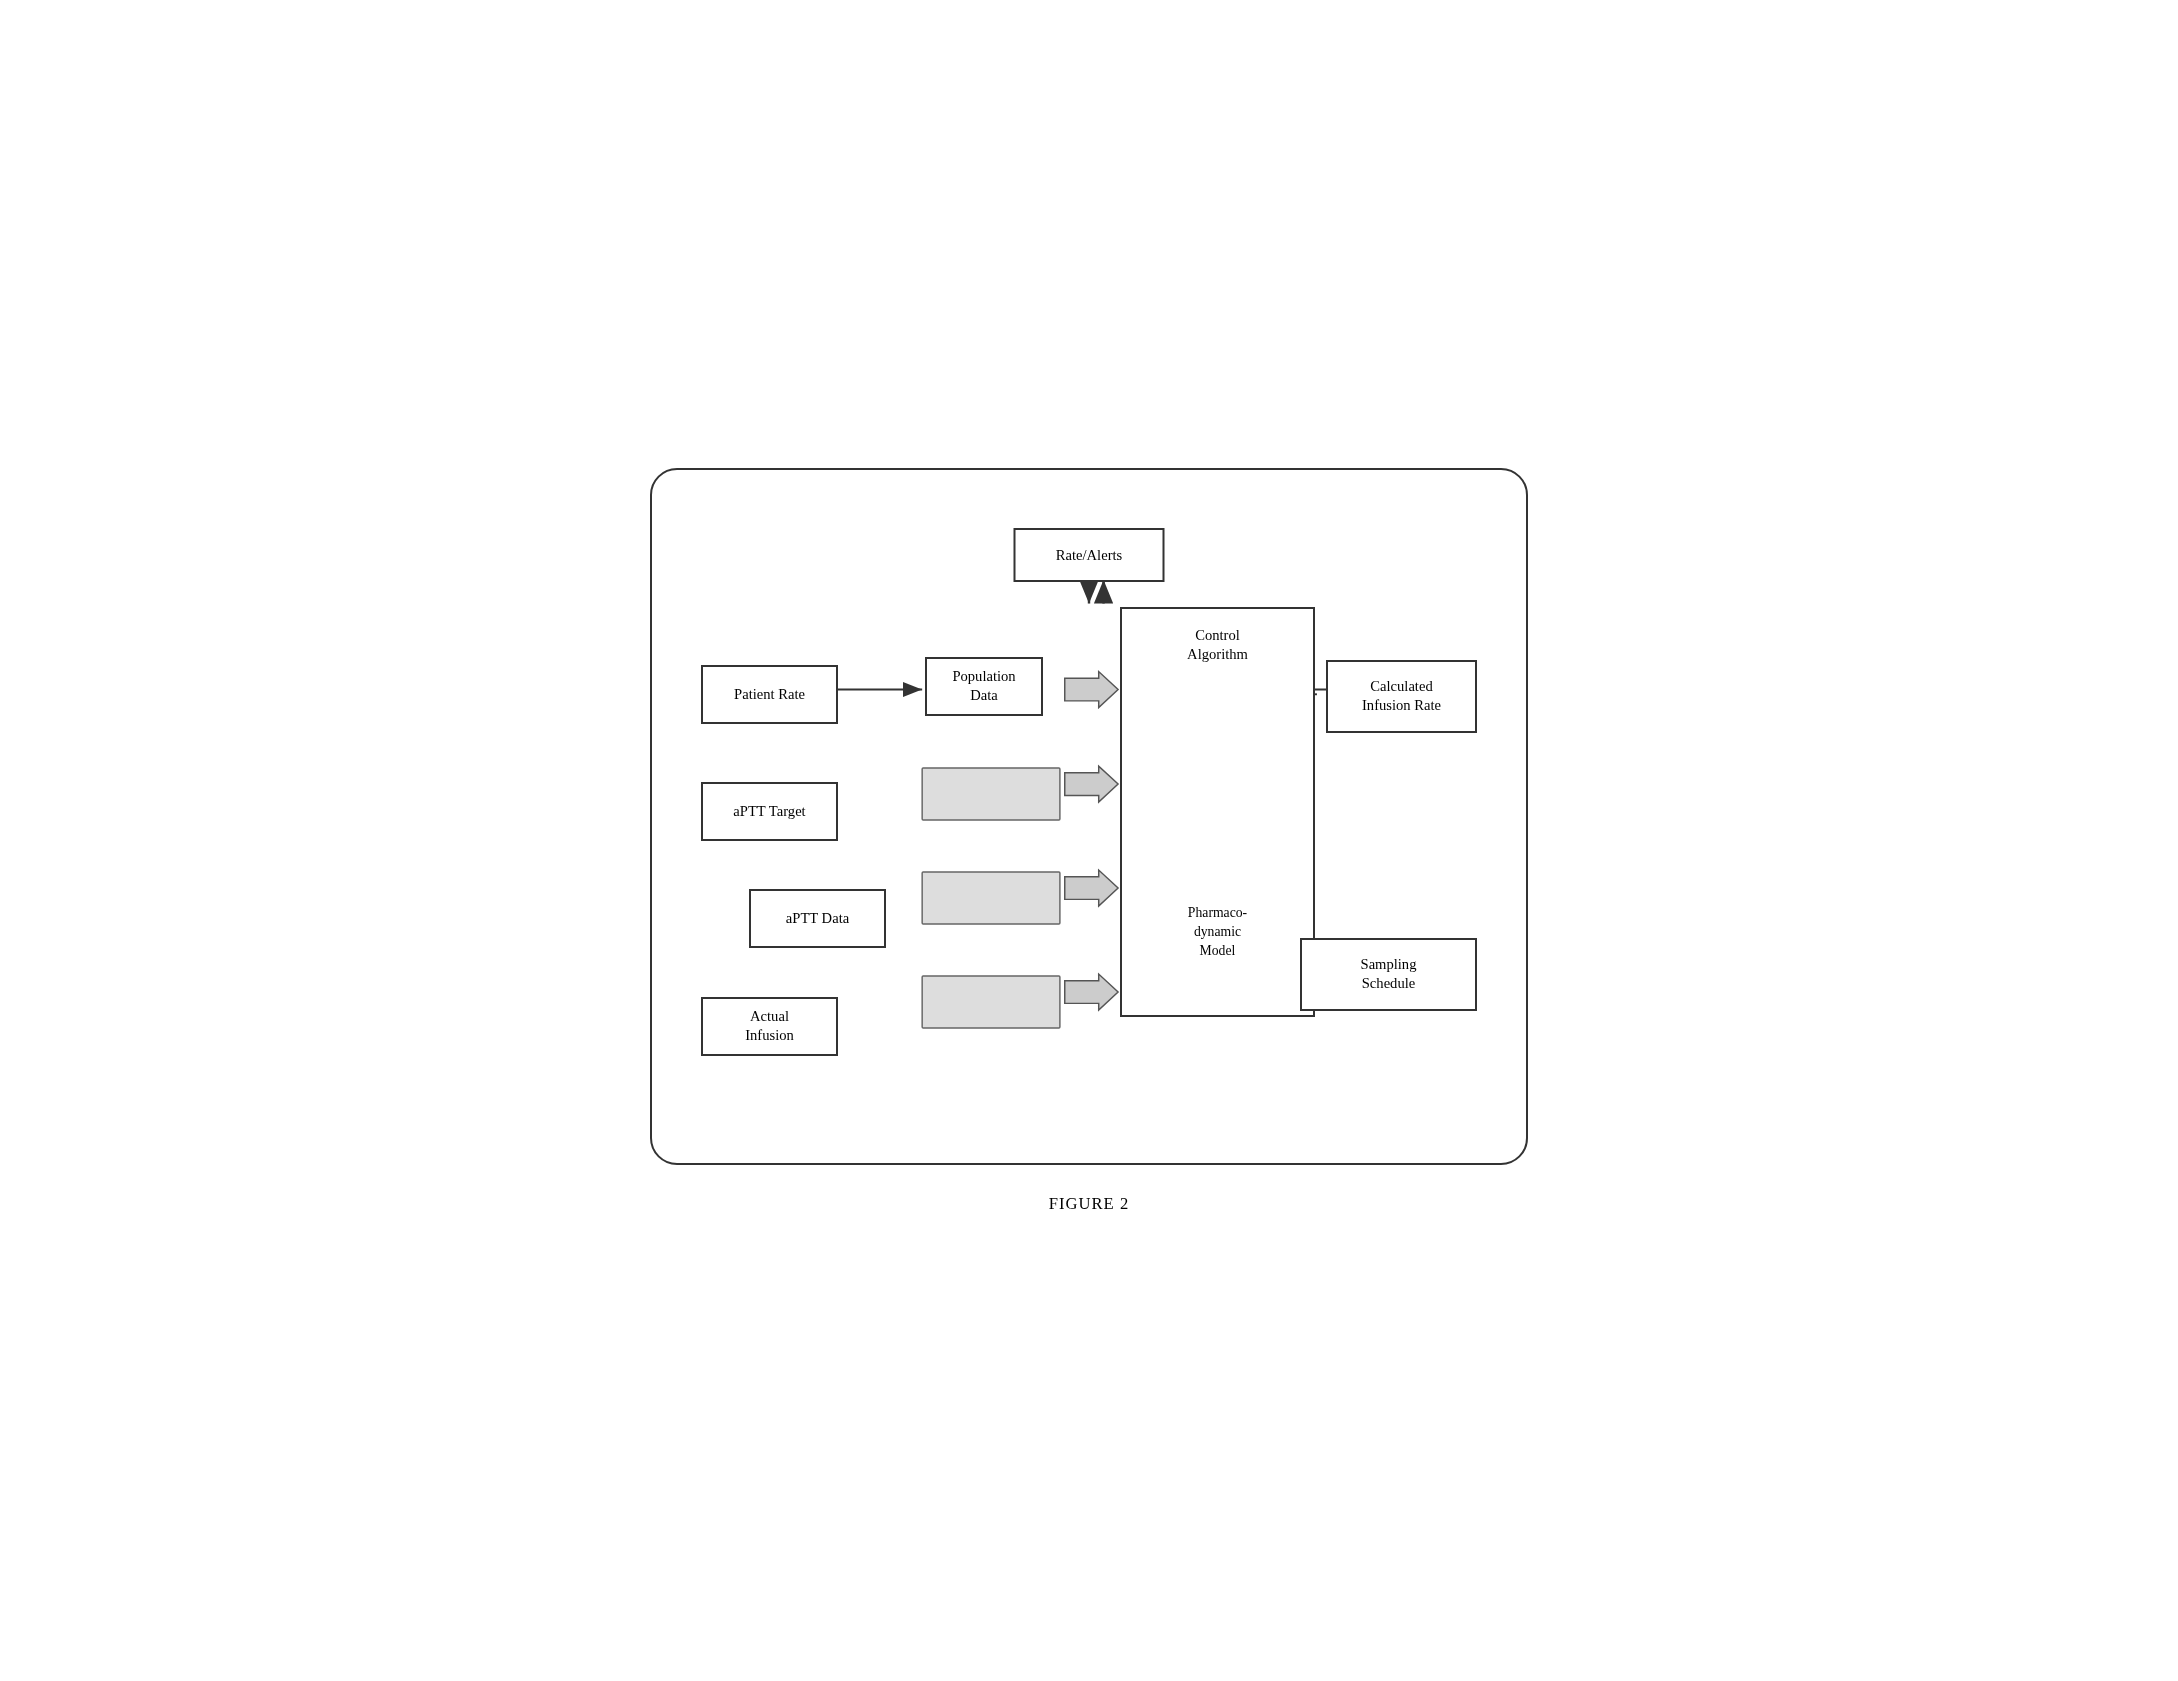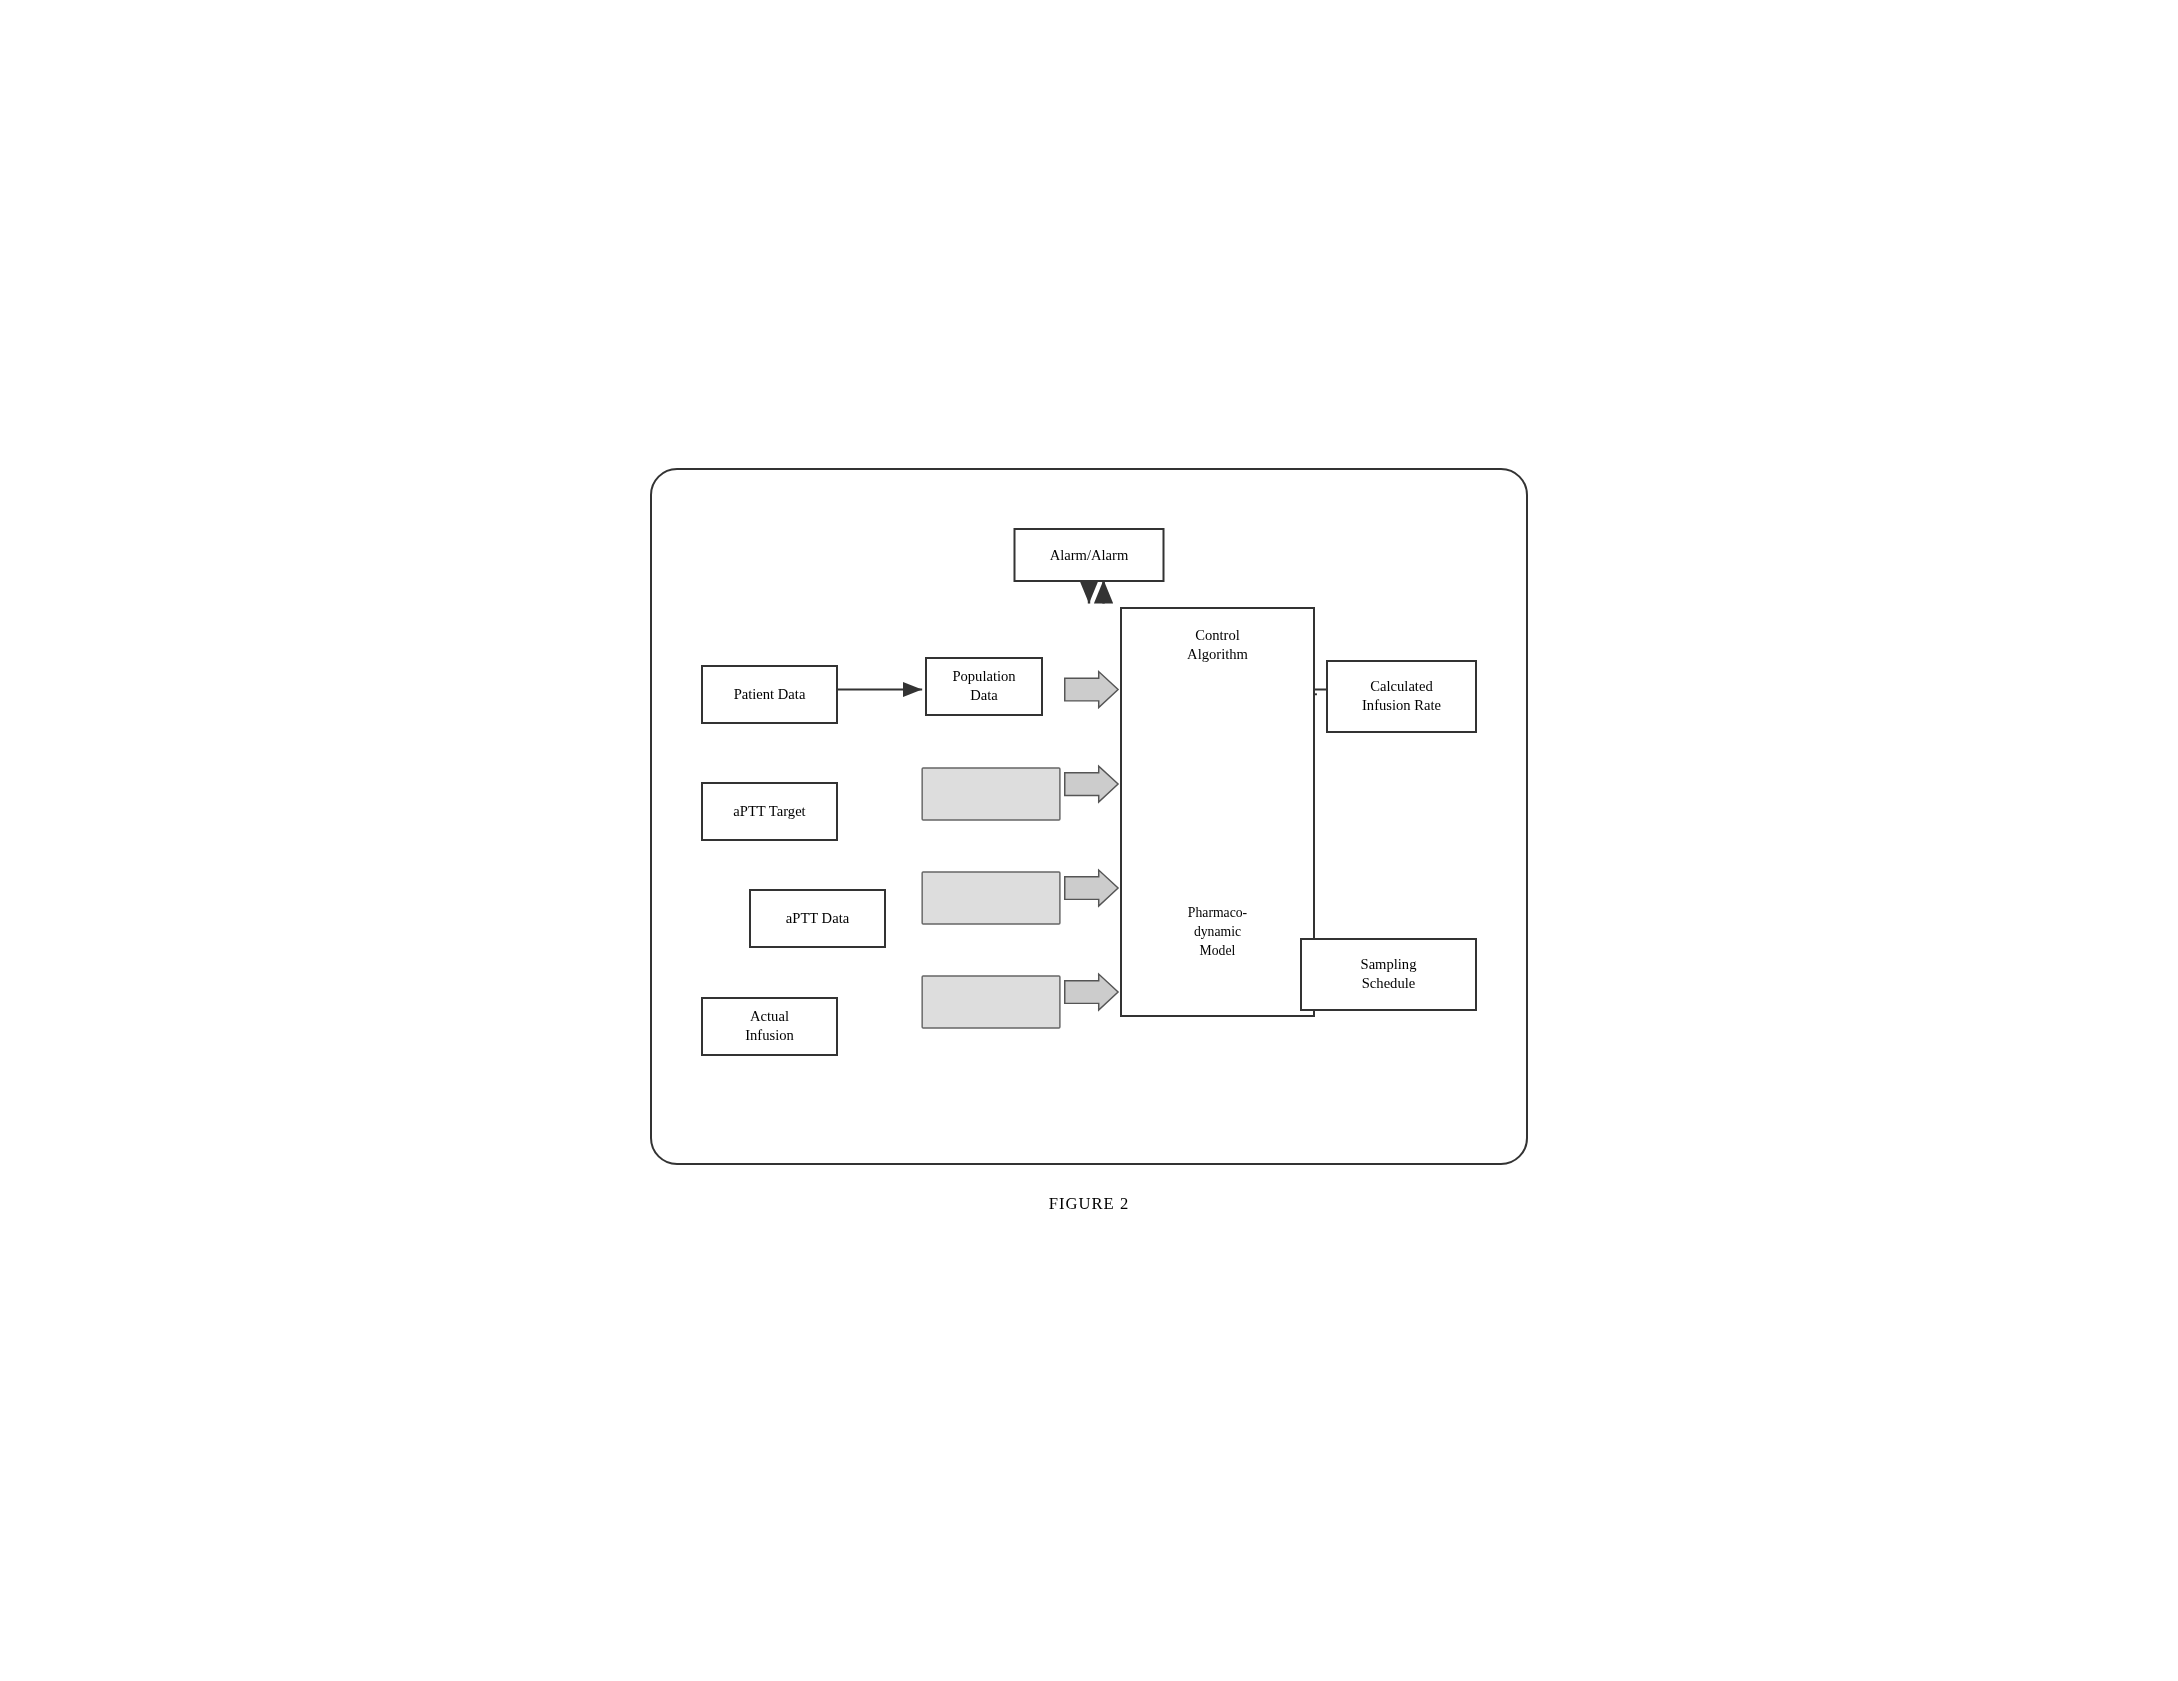--- a/index.html
+++ b/index.html
@@ -152,25 +152,25 @@
         <polygon points="375,499 410,499 410,492 430,511 410,530 410,523 375,523" class="fat-arrow"></polygon>
 
         <line x1="630" y1="196" x2="635" y2="196" stroke="#333" stroke-width="2"></line>
         <line x1="630" y1="191" x2="682" y2="191" stroke="#333" stroke-width="2" marker-end="url(#ah2)"></line>
 
         <line x1="630" y1="479" x2="682" y2="479" stroke="#333" stroke-width="2" marker-end="url(#ah2)"></line>
 
       </svg>
 
       <div class="box box-alarm">
-        <span>Alarm/Alarm</span>
+        <span>Rate/Alerts</span>
       </div>
 
       <div class="box box-patient-info">
-        <span>Patient Data</span>
+        <span>Patient Rate</span>
       </div>
 
       <div class="box box-aptt-target">
         <span>aPTT Target</span>
       </div>
 
       <div class="box box-aptt-data">
         <span>aPTT Data</span>
       </div>
 

